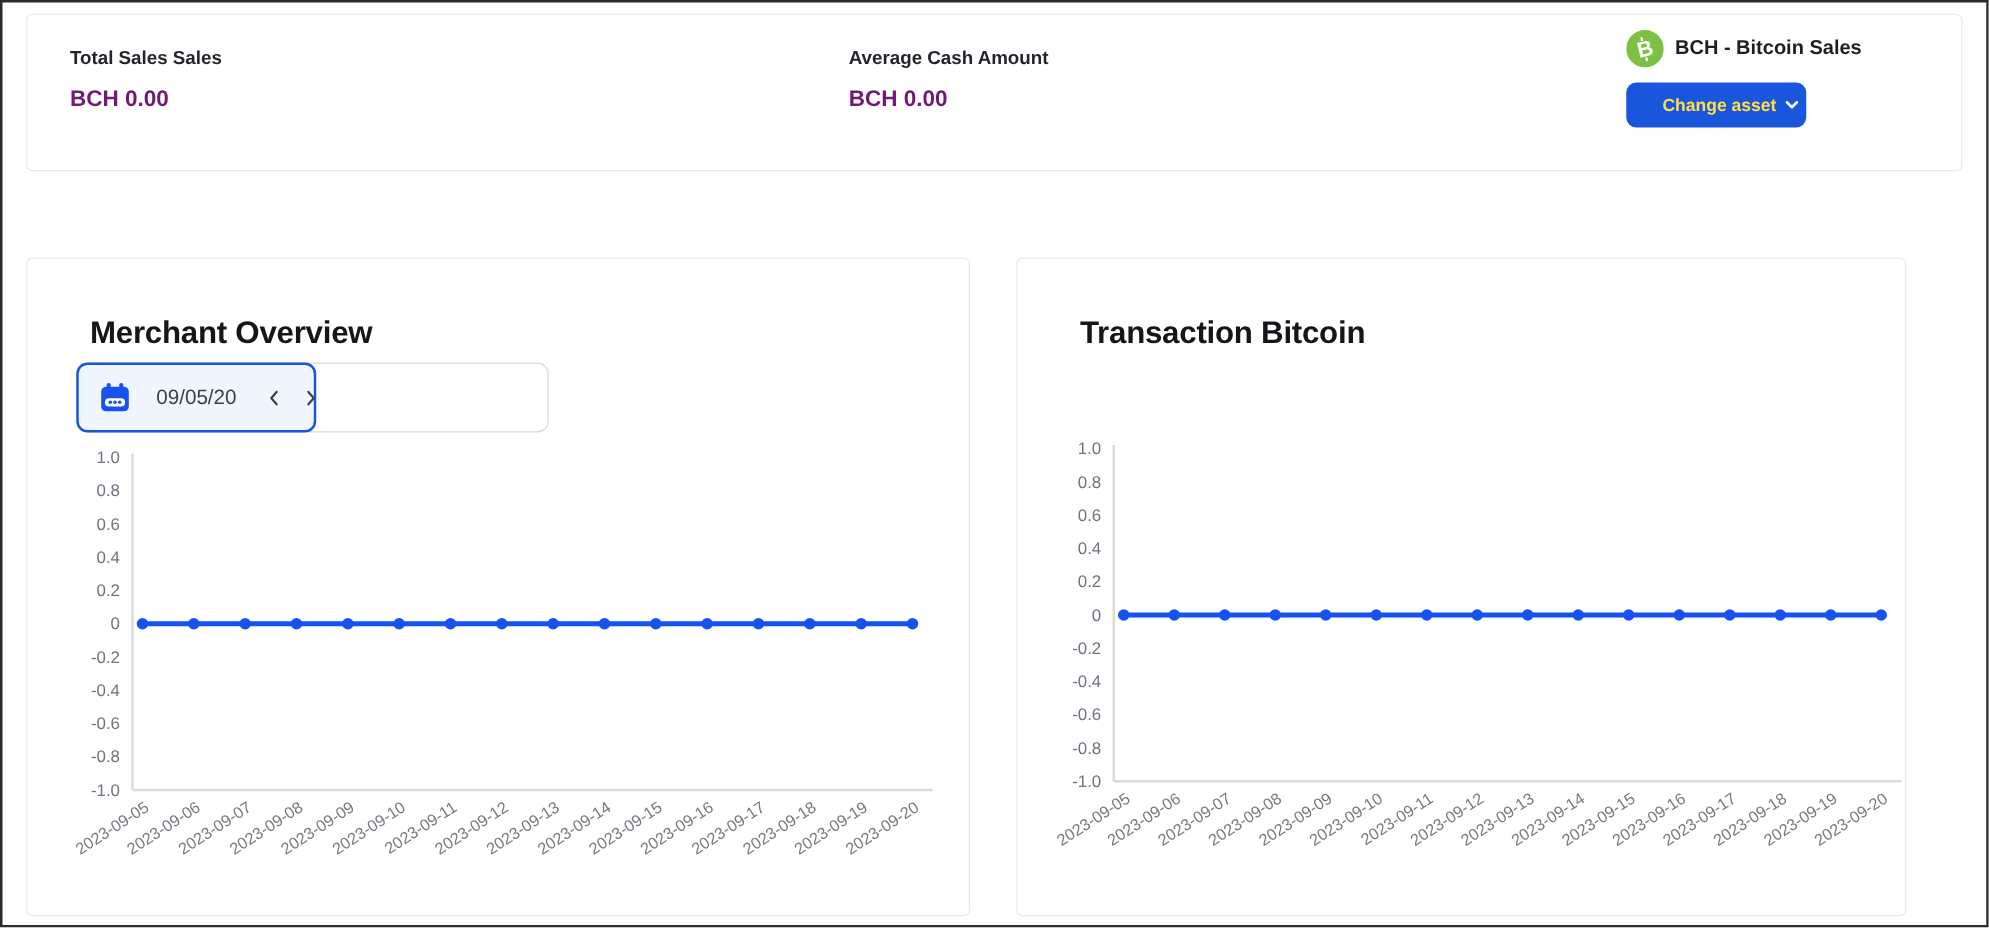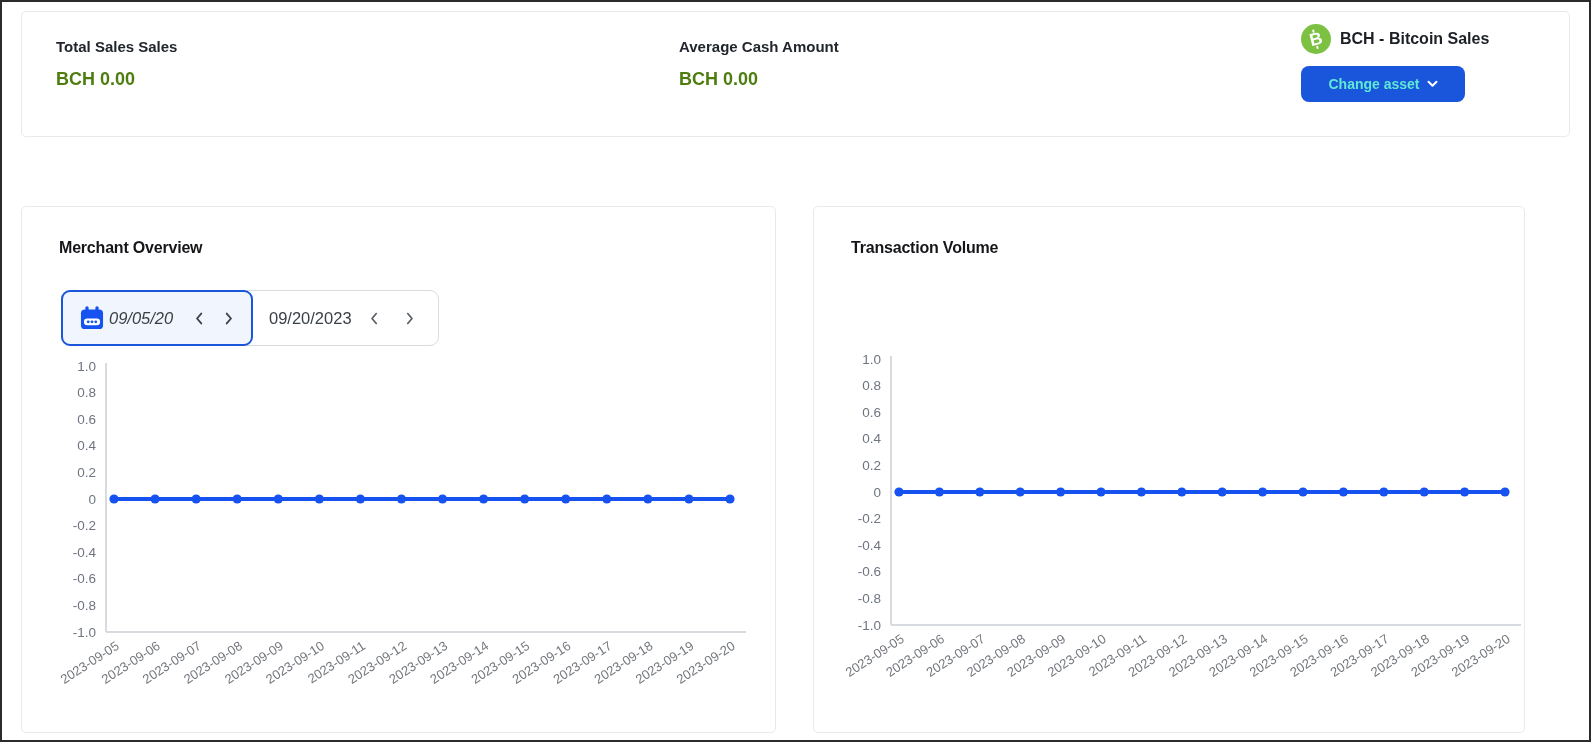--- a/index.html
+++ b/index.html
@@ -5,45 +5,45 @@
   html,body{margin:0;padding:0;background:#fff;}
   body{font-family:"Liberation Sans","DejaVu Sans",sans-serif;color:#15181d;}
   .frame{position:relative;width:1591px;height:742px;box-sizing:border-box;
          border:2px solid #2b2b2b;background:#fff;overflow:hidden;}
   .card{position:absolute;background:#fff;border:1px solid #e8eaee;border-radius:5px;box-sizing:border-box;}
 
   
   .summary-card{left:19px;top:9px;width:1549px;height:126px;}
   .stat{position:absolute;top:26px;}
   .stat-label{font-size:15px;font-weight:600;color:#22262c;margin-bottom:14px;}
-  .stat-value{font-size:18px;font-weight:700;color:#4d7c0f;}
+  .stat-value{font-size:18px;font-weight:700;color:#701a75;}
   .stat-total{left:34px;}
   .stat-avg{left:657px;}
   .asset-block{position:absolute;left:1279px;top:12px;}
   .asset-row{display:flex;align-items:center;gap:9px;font-size:16px;font-weight:700;color:#1c2025;}
   .coin{width:30px;height:30px;flex:0 0 auto;display:block;}
-  .btn{margin-top:12px;width:164px;height:36px;border:none;border-radius:8px;
-       background:#1a56db;color:#5eead4;font-family:inherit;font-size:14px;font-weight:700;
-       display:flex;align-items:center;justify-content:center;gap:7px;cursor:pointer;}
+  .btn{margin-top:12px;width:144px;height:36px;border:none;border-radius:8px;
+       background:#1a56db;color:#fde047;font-family:inherit;font-size:14px;font-weight:700;
+       display:flex;align-items:center;justify-content:flex-end;gap:7px;cursor:pointer;}
   .btn svg{display:block;}
 
   
   .charts-row{position:absolute;left:19px;top:204px;display:flex;gap:37px;}
   .chart-card{position:relative;border:1px solid #e8eaee;border-radius:5px;background:#fff;box-sizing:border-box;height:527px;}
   .chart-card.left{width:755px;}
   .chart-card.right{width:712px;}
-  .card-title{margin:4px;position:absolute;left:33px;top:28px;font-size:16px;font-weight:700;color:#141619;letter-spacing:-0.2px;}
+  .card-title{margin:17px;position:absolute;left:33px;top:28px;font-size:25px;font-weight:700;color:#141619;letter-spacing:-0.2px;}
 
   
   .range-picker{position:absolute;left:39px;top:83px;width:378px;height:56px;
                 display:flex;align-items:stretch;border:1px solid #d8dbe0;border-radius:9px;
                 background:#fff;box-sizing:border-box;}
   .seg{display:flex;align-items:center;box-sizing:border-box;}
-  .seg-start{width:192px;margin:-1px 0 -1px -1px;padding:0 12px 0 16px;gap:4px;
-             border:2px solid #1a56db;border-radius:9px;background:#f1f6fe;cursor:pointer;font-style:italic;}
+  .seg-start{width:192px;margin:-1px 0 -1px -1px;padding:0 12px 0 16px;gap:20px;
+             border:2px solid #1a56db;border-radius:9px;background:#f1f6fe;cursor:pointer;}
   .seg-end{flex:1;padding:0 18px 0 16px;gap:10px;cursor:pointer;}
   .seg-date{font-size:16.5px;color:#3a4046;white-space:nowrap;}
   .nav-btn{background:none;border:none;padding:2px;margin:0;cursor:pointer;display:flex;align-items:center;}
   .seg-start .nav-btn{color:#3c4248;}
   .seg-end .nav-btn{color:#565d64;}
   .seg-start .nav-group{margin-left:auto;display:flex;gap:8px;align-items:center;}
   .seg-end .nav-group{margin-left:auto;display:flex;gap:14px;align-items:center;}
   .cal-icon{display:block;flex:0 0 auto;}
 
   
@@ -105,35 +105,20 @@
           <span class="seg-date">09/05/20</span>
           <span class="nav-group">
             <button class="nav-btn">
               <svg width="17" height="17" viewBox="0 0 24 24">
                 <path d="M14.5 5 L8.5 12 L14.5 19" fill="none" stroke="currentColor" stroke-width="2.6" stroke-linecap="round" stroke-linejoin="round"></path>
               </svg>
             </button>
             <button class="nav-btn">
               <svg width="17" height="17" viewBox="0 0 24 24">
                 <path d="M9.5 5 L15.5 12 L9.5 19" fill="none" stroke="currentColor" stroke-width="2.6" stroke-linecap="round" stroke-linejoin="round"></path>
-              </svg>
-            </button>
-          </span>
-        </div>
-        <div class="seg seg-end">
-          <span class="seg-date">09/20/2023</span>
-          <span class="nav-group">
-            <button class="nav-btn">
-              <svg width="17" height="17" viewBox="0 0 24 24">
-                <path d="M14.5 5 L8.5 12 L14.5 19" fill="none" stroke="currentColor" stroke-width="2.4" stroke-linecap="round" stroke-linejoin="round"></path>
-              </svg>
-            </button>
-            <button class="nav-btn">
-              <svg width="17" height="17" viewBox="0 0 24 24">
-                <path d="M9.5 5 L15.5 12 L9.5 19" fill="none" stroke="currentColor" stroke-width="2.4" stroke-linecap="round" stroke-linejoin="round"></path>
               </svg>
             </button>
           </span>
         </div>
       </div>
 
       <svg class="chart-svg left-chart" width="690" height="360" viewBox="0 0 690 360">
           <line x1="48" y1="13" x2="48" y2="282" stroke="#d7dade" stroke-width="2"></line>
           <line x1="48" y1="282" x2="688" y2="282" stroke="#d7dade" stroke-width="2"></line>
           <text x="38" y="20.5" text-anchor="end" font-size="13.5" fill="#6e7480" font-family="Liberation Sans, DejaVu Sans, sans-serif">1.0</text>
@@ -177,21 +162,21 @@
           <text transform="translate(472.6666666666667,298) rotate(-33)" text-anchor="end" font-size="13" fill="#75797f" font-family="Liberation Sans, DejaVu Sans, sans-serif">2023-09-15</text>
           <text transform="translate(513.7333333333333,298) rotate(-33)" text-anchor="end" font-size="13" fill="#75797f" font-family="Liberation Sans, DejaVu Sans, sans-serif">2023-09-16</text>
           <text transform="translate(554.8,298) rotate(-33)" text-anchor="end" font-size="13" fill="#75797f" font-family="Liberation Sans, DejaVu Sans, sans-serif">2023-09-17</text>
           <text transform="translate(595.8666666666667,298) rotate(-33)" text-anchor="end" font-size="13" fill="#75797f" font-family="Liberation Sans, DejaVu Sans, sans-serif">2023-09-18</text>
           <text transform="translate(636.9333333333333,298) rotate(-33)" text-anchor="end" font-size="13" fill="#75797f" font-family="Liberation Sans, DejaVu Sans, sans-serif">2023-09-19</text>
           <text transform="translate(678,298) rotate(-33)" text-anchor="end" font-size="13" fill="#75797f" font-family="Liberation Sans, DejaVu Sans, sans-serif">2023-09-20</text>
         </svg>
     </section>
 
     <section class="chart-card right">
-      <h2 class="card-title">Transaction Volume</h2>
+      <h2 class="card-title">Transaction Bitcoin</h2>
       <svg class="chart-svg right-chart" width="680" height="360" viewBox="0 0 680 360">
           <line x1="48" y1="13" x2="48" y2="282" stroke="#d7dade" stroke-width="2"></line>
           <line x1="48" y1="282" x2="678" y2="282" stroke="#d7dade" stroke-width="2"></line>
           <text x="38" y="20.5" text-anchor="end" font-size="13.5" fill="#6e7480" font-family="Liberation Sans, DejaVu Sans, sans-serif">1.0</text>
           <text x="38" y="47.099999999999994" text-anchor="end" font-size="13.5" fill="#6e7480" font-family="Liberation Sans, DejaVu Sans, sans-serif">0.8</text>
           <text x="38" y="73.69999999999999" text-anchor="end" font-size="13.5" fill="#6e7480" font-family="Liberation Sans, DejaVu Sans, sans-serif">0.6</text>
           <text x="38" y="100.30000000000001" text-anchor="end" font-size="13.5" fill="#6e7480" font-family="Liberation Sans, DejaVu Sans, sans-serif">0.4</text>
           <text x="38" y="126.9" text-anchor="end" font-size="13.5" fill="#6e7480" font-family="Liberation Sans, DejaVu Sans, sans-serif">0.2</text>
           <text x="38" y="153.5" text-anchor="end" font-size="13.5" fill="#6e7480" font-family="Liberation Sans, DejaVu Sans, sans-serif">0</text>
           <text x="38" y="180.1" text-anchor="end" font-size="13.5" fill="#6e7480" font-family="Liberation Sans, DejaVu Sans, sans-serif">-0.2</text>

